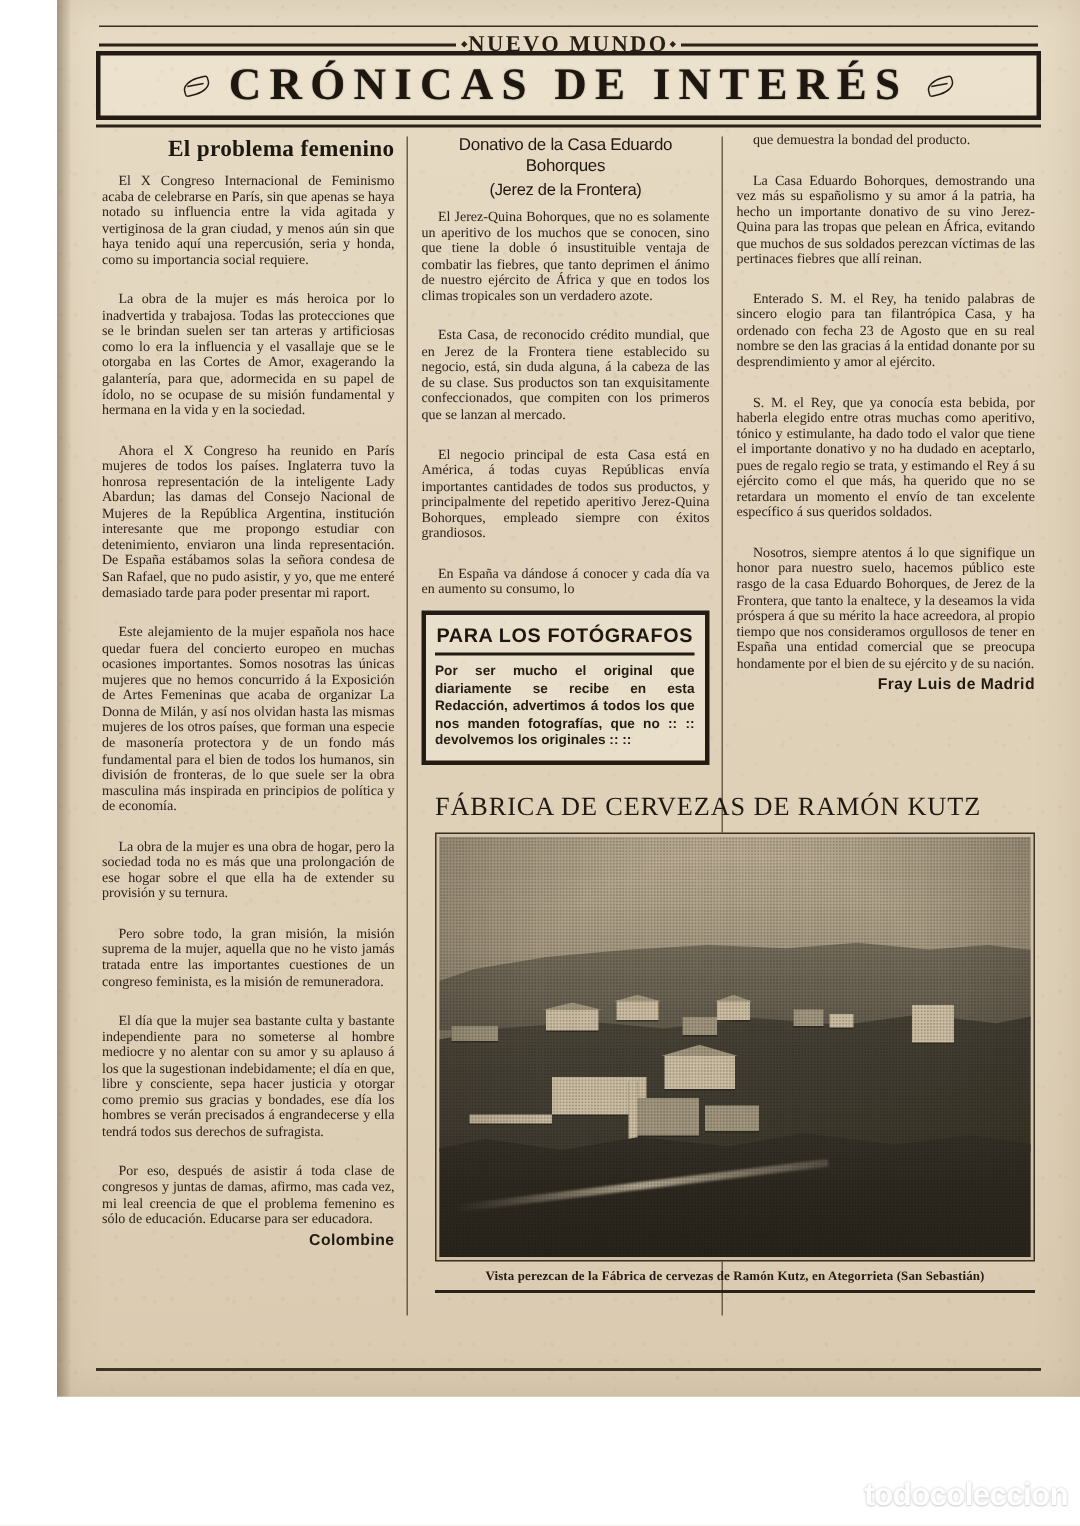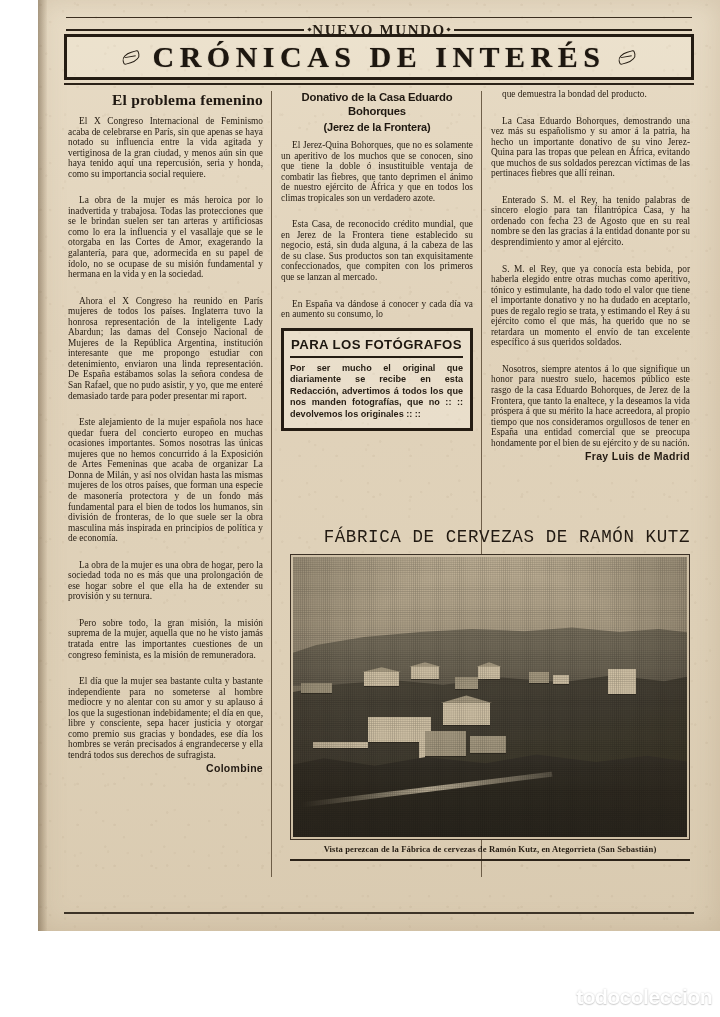--- a/index.html
+++ b/index.html
@@ -156,21 +156,21 @@
     font-size: 15.5px;
     font-weight: bold;
     color: #1f1811;
     text-align: right;
     letter-spacing: .2px;
   }
   h3.art-title-sm {
     margin: 1px 0 1px 0;
     font-family: "Liberation Sans", sans-serif;
     font-size: 11.3px;
-    font-weight: bold;
+    font-weight: normal;
     color: #1f1811;
     text-align: center;
     letter-spacing: -.2px;
     line-height: 1.28;
   }
   h3.art-title-sm.sub { font-size: 11px; margin-bottom: 6px; }
 
   p.body {
     margin: 0 0 0 0;
     font-family: "Liberation Serif", "DejaVu Serif", serif;
@@ -222,26 +222,26 @@
   }
 
   
   #brewery {
     position: absolute;
     left: 252px;
     top: 527px;
     width: 400px;
   }
   #brewery-title {
-    font-family: Liberation Mono, monospace;
+    font-family: Liberation Serif, serif;
     font-size: 17.5px;
     font-weight: normal;
     letter-spacing: .6px;
     color: #221a12;
-    text-align: right;
+    text-align: left;
     margin: 0 0 7px 0;
   }
   #brewery-figure {
     border: 1.5px solid #3b3025;
     padding: 2px;
     background: #cfc0a6;
   }
   #brewery-photo {
     position: relative;
     width: 100%;
@@ -376,28 +376,30 @@
 
     <div class="col" id="col1">
       <h2 class="art-title">El problema femenino</h2>
       <p class="body">El X Congreso Internacional de Feminismo acaba de celebrarse en París, sin que apenas se haya notado su influencia entre la vida agitada y vertiginosa de la gran ciudad, y menos aún sin que haya tenido aquí una repercusión, seria y honda, como su importancia social requiere.</p>
       <p class="body">La obra de la mujer es más heroica por lo inadvertida y trabajosa. Todas las protecciones que se le brindan suelen ser tan arteras y artificiosas como lo era la influencia y el vasallaje que se le otorgaba en las Cortes de Amor, exagerando la galantería, para que, adormecida en su papel de ídolo, no se ocupase de su misión fundamental y hermana en la vida y en la sociedad.</p>
       <p class="body">Ahora el X Congreso ha reunido en París mujeres de todos los países. Inglaterra tuvo la honrosa representación de la inteligente Lady Abardun; las damas del Consejo Nacional de Mujeres de la República Argentina, institución interesante que me propongo estudiar con detenimiento, enviaron una linda representación. De España estábamos solas la señora condesa de San Rafael, que no pudo asistir, y yo, que me enteré demasiado tarde para poder presentar mi raport.</p>
       <p class="body">Este alejamiento de la mujer española nos hace quedar fuera del concierto europeo en muchas ocasiones importantes. Somos nosotras las únicas mujeres que no hemos concurrido á la Exposición de Artes Femeninas que acaba de organizar La Donna de Milán, y así nos olvidan hasta las mismas mujeres de los otros países, que forman una especie de masonería protectora y de un fondo más fundamental para el bien de todos los humanos, sin división de fronteras, de lo que suele ser la obra masculina más inspirada en principios de política y de economía.</p>
       <p class="body">La obra de la mujer es una obra de hogar, pero la sociedad toda no es más que una prolongación de ese hogar sobre el que ella ha de extender su provisión y su ternura.</p>
       <p class="body">Pero sobre todo, la gran misión, la misión suprema de la mujer, aquella que no he visto jamás tratada entre las importantes cuestiones de un congreso feminista, es la misión de remuneradora.</p>
       <p class="body">El día que la mujer sea bastante culta y bastante independiente para no someterse al hombre mediocre y no alentar con su amor y su aplauso á los que la sugestionan indebidamente; el día en que, libre y consciente, sepa hacer justicia y otorgar como premio sus gracias y bondades, ese día los hombres se verán precisados á engrandecerse y ella tendrá todos sus derechos de sufragista.</p>
+      <p class="body">Por eso, después de asistir á toda clase de congresos y juntas de damas, afirmo, mas cada vez, mi leal creencia de que el problema femenino es sólo de educación. Educarse para ser educadora.</p>
       <div class="signature">Colombine</div>
     </div>
 
     <div class="col" id="col2">
       <h3 class="art-title-sm">Donativo de la Casa Eduardo Bohorques</h3>
       <h3 class="art-title-sm sub">(Jerez de la Frontera)</h3>
       <p class="body">El Jerez-Quina Bohorques, que no es solamente un aperitivo de los muchos que se conocen, sino que tiene la doble ó insustituible ventaja de combatir las fiebres, que tanto deprimen el ánimo de nuestro ejército de África y que en todos los climas tropicales son un verdadero azote.</p>
       <p class="body">Esta Casa, de reconocido crédito mundial, que en Jerez de la Frontera tiene establecido su negocio, está, sin duda alguna, á la cabeza de las de su clase. Sus productos son tan exquisitamente confeccionados, que compiten con los primeros que se lanzan al mercado.</p>
+      <p class="body">El negocio principal de esta Casa está en América, á todas cuyas Repúblicas envía importantes cantidades de todos sus productos, y principalmente del repetido aperitivo Jerez-Quina Bohorques, empleado siempre con éxitos grandiosos.</p>
       <p class="body">En España va dándose á conocer y cada día va en aumento su consumo, lo</p>
 
       <div id="photo-ad">
         <div id="photo-ad-title">PARA LOS FOTÓGRAFOS</div>
         <div id="photo-ad-body">Por ser mucho el original que diariamente se recibe en esta Redacción, advertimos á todos los que nos manden fotografías, que no :: :: devolvemos los originales :: ::</div>
       </div>
     </div>
 
     <div class="col" id="col3">
       <p class="body">que demuestra la bondad del producto.</p>

